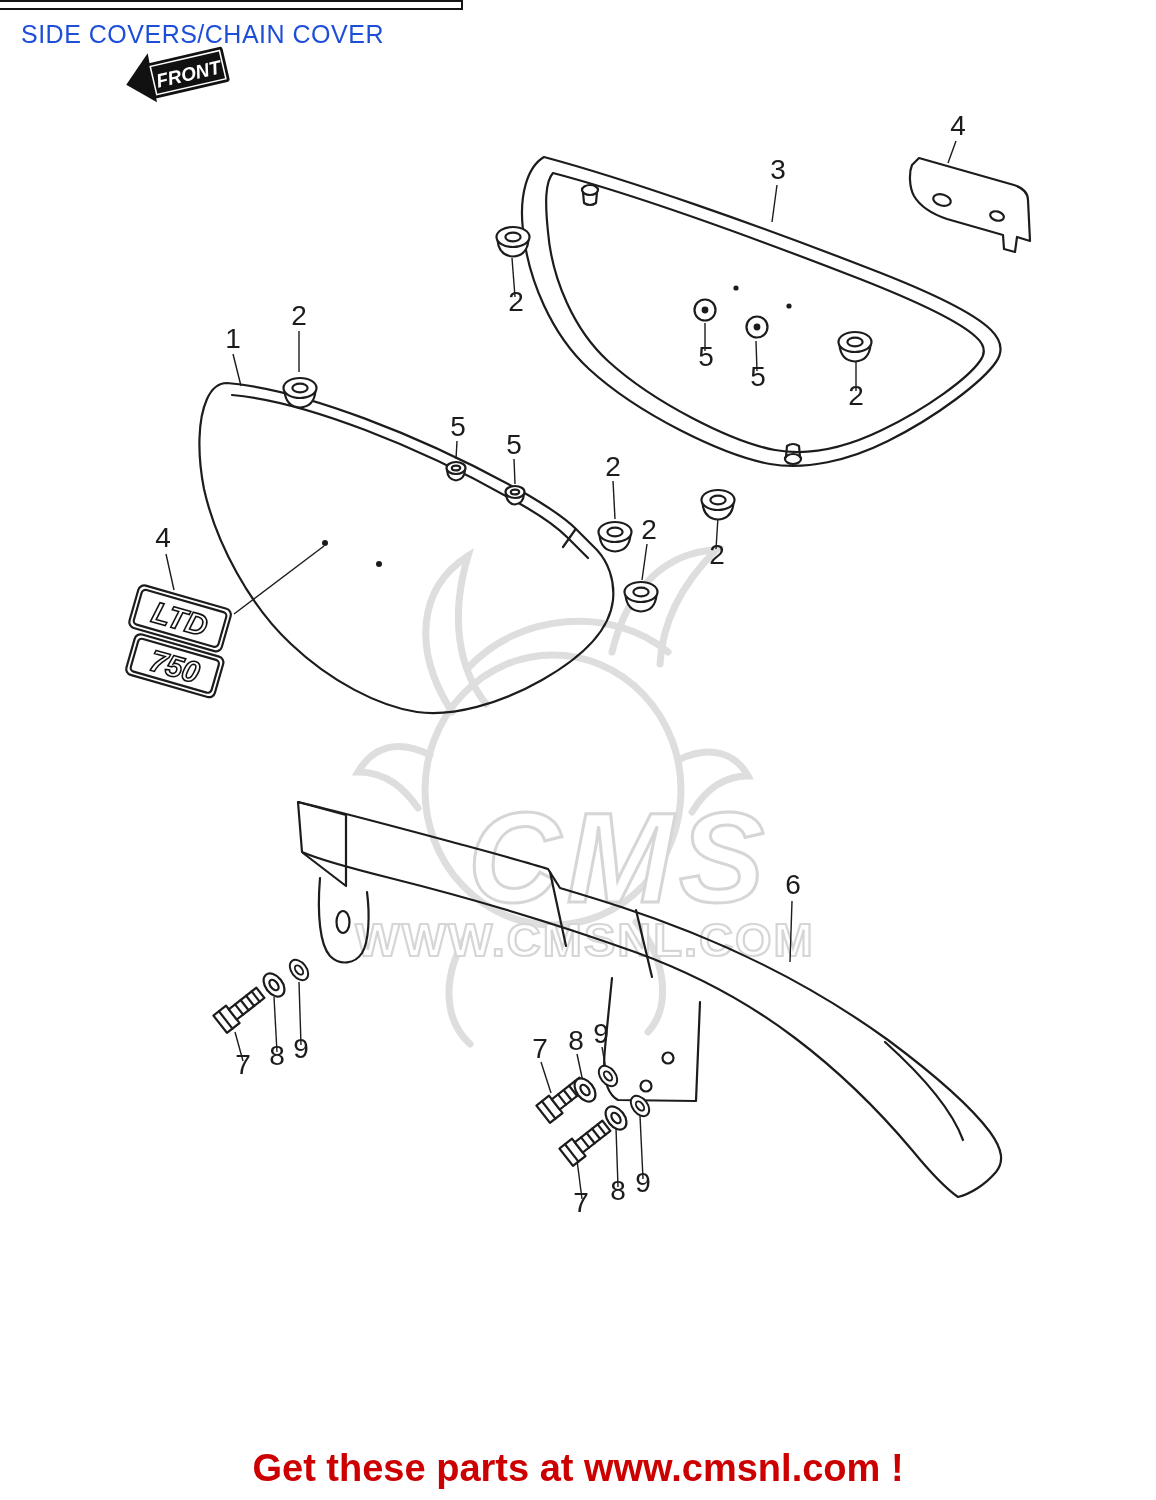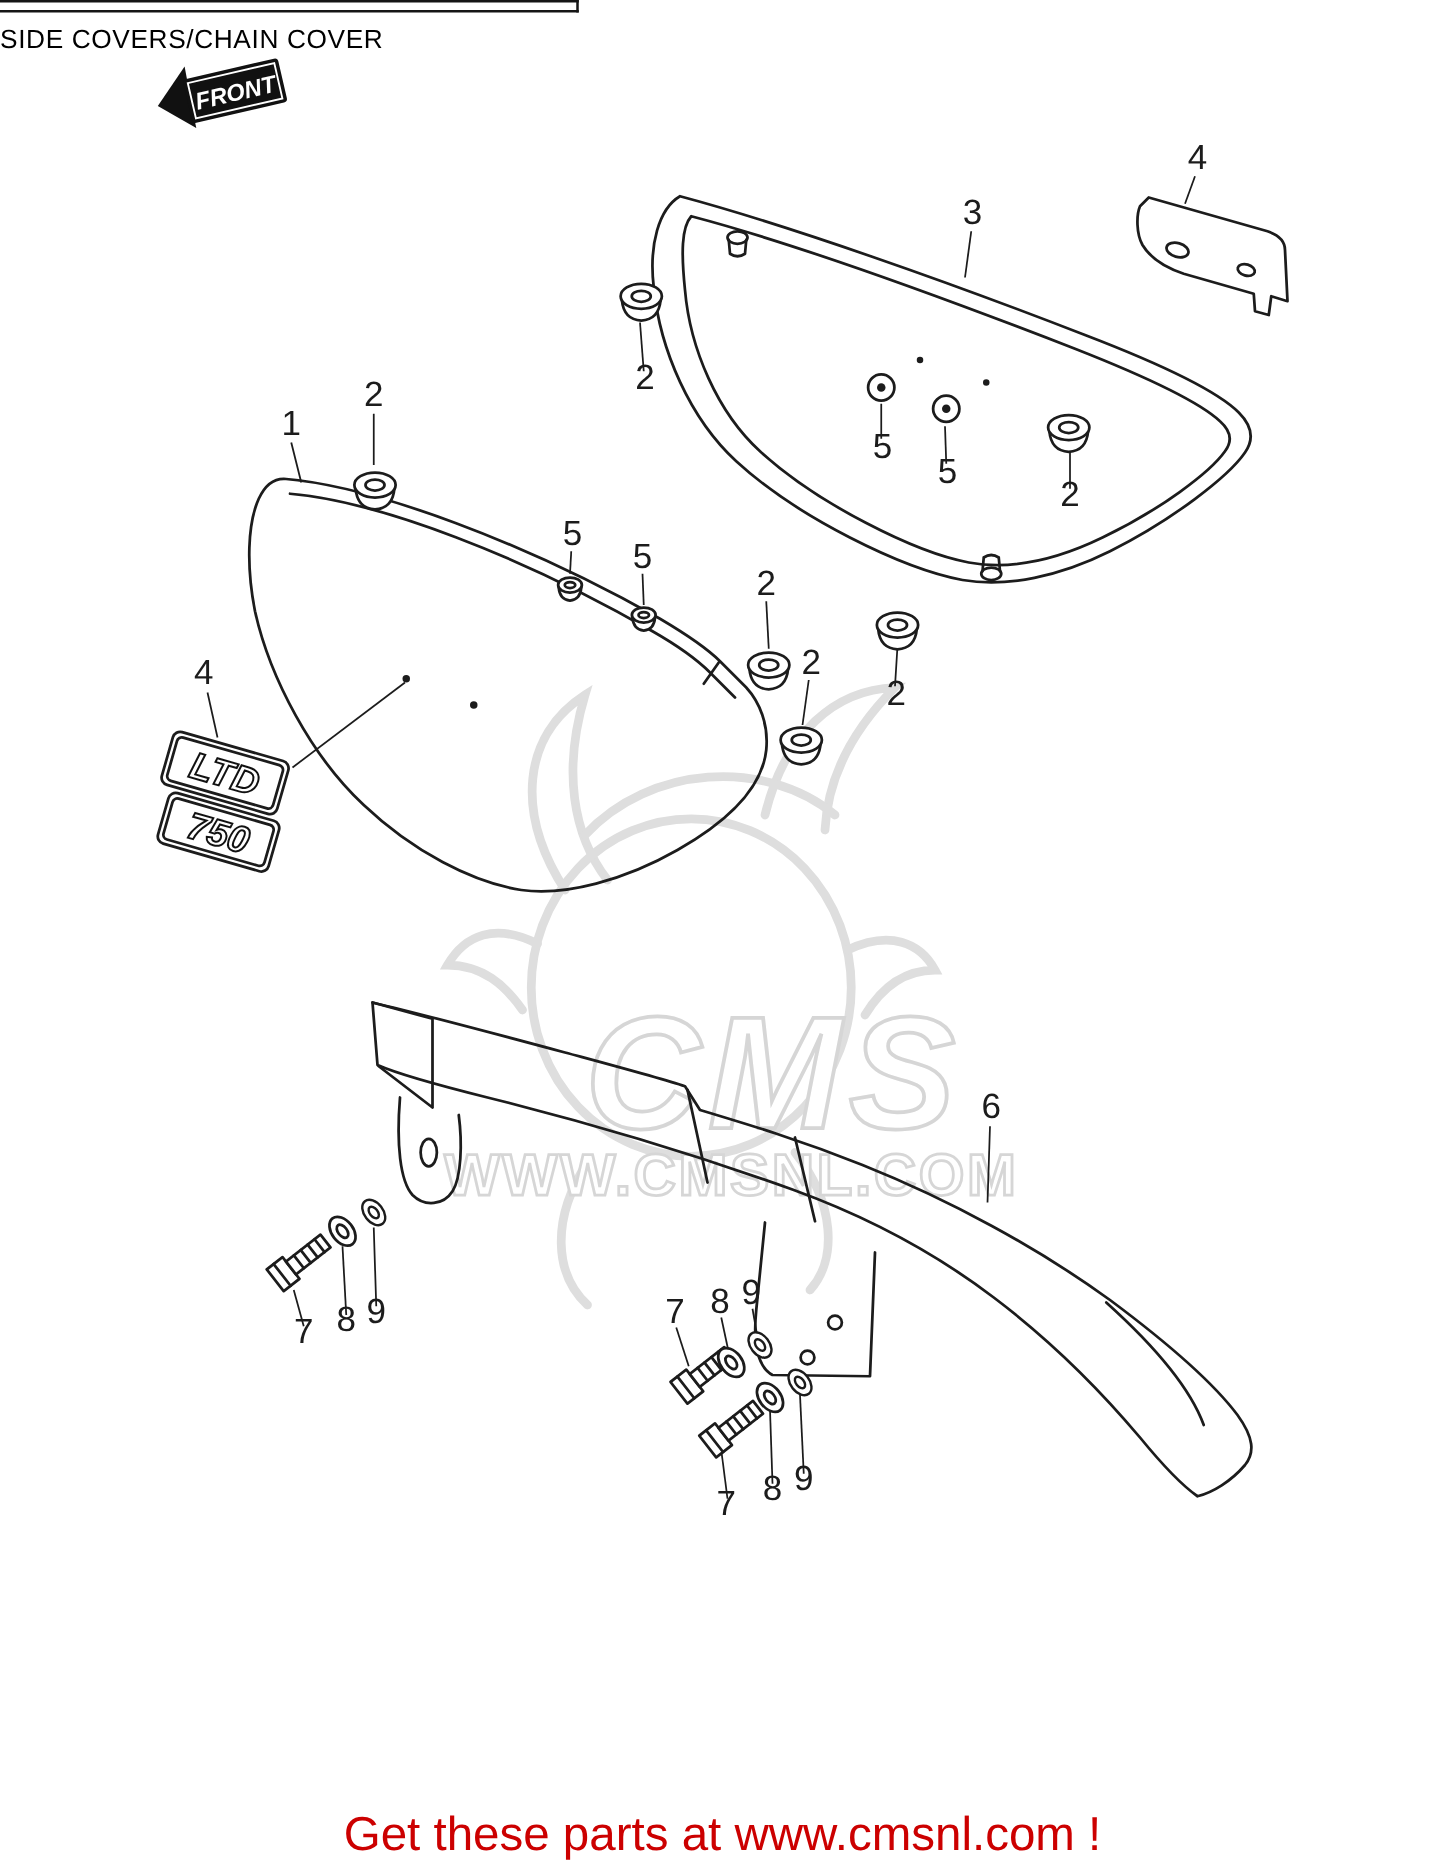--- a/index.html
+++ b/index.html
@@ -6,29 +6,29 @@
   html,body { background:#ffffff; }
   .page {
     position:relative; width:1156px; height:1500px; background:#fff;
     overflow:hidden; font-family:"Liberation Sans", sans-serif;
   }
   .top-rule {
     position:absolute; left:0; top:0; width:463px; height:10px;
     border-top:2px solid #151515; border-bottom:2px solid #151515; border-right:2px solid #151515;
   }
   .title {
-    position:absolute; left:0; top:20px; font-size:21px;
-    letter-spacing:0.5px; color:#000000;
+    position:absolute; left:21px; top:20px; font-size:25px;
+    letter-spacing:0.5px; color:#1d4ed8;
   }
   .stage { position:absolute; left:0; top:0; width:1156px; height:1500px; }
   .footer {
     position:absolute; left:0; right:0; bottom:10px; text-align:center;
     color:#cc0000; font-size:38px;
   }
-  .footer span { cursor:pointer; }
+  .footer span { cursor:pointer;font-weight:bold; }
   svg { display:block; }
   .art { stroke:#1c1c1c; stroke-width:2.2; fill:none; stroke-linecap:round; stroke-linejoin:round; }
   .thin { stroke:#1c1c1c; stroke-width:1.4; fill:none; }
   .dot { fill:#1c1c1c; stroke:none; }
   .callout {
     font-size:28px; fill:#1c1c1c; text-anchor:middle;
     font-family:"Liberation Sans", sans-serif;
   }
   .wm { stroke:#dedede; stroke-width:7; fill:none; stroke-linecap:round; }
   .wm-big {

